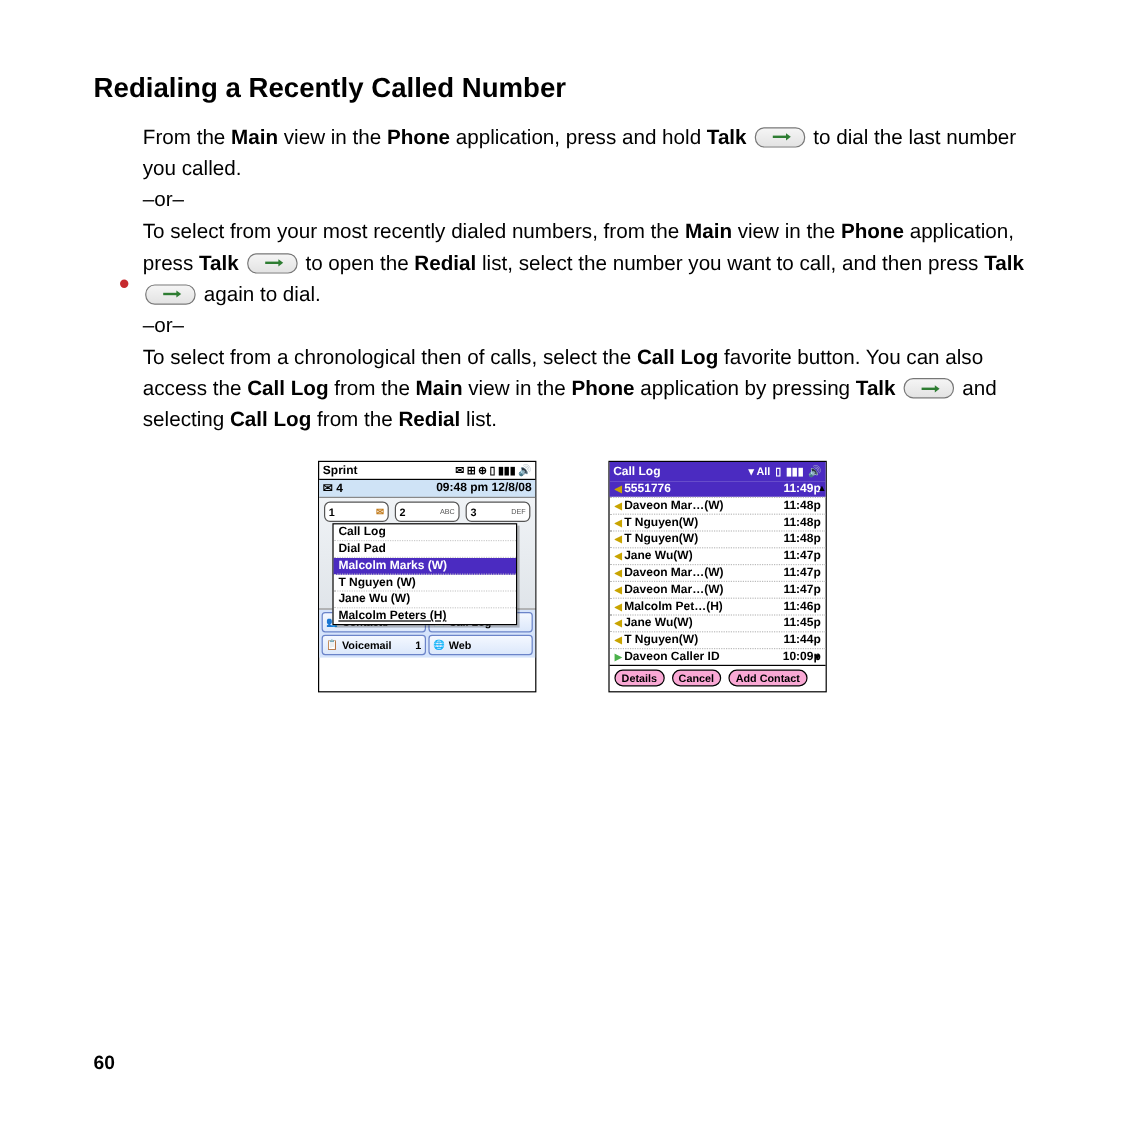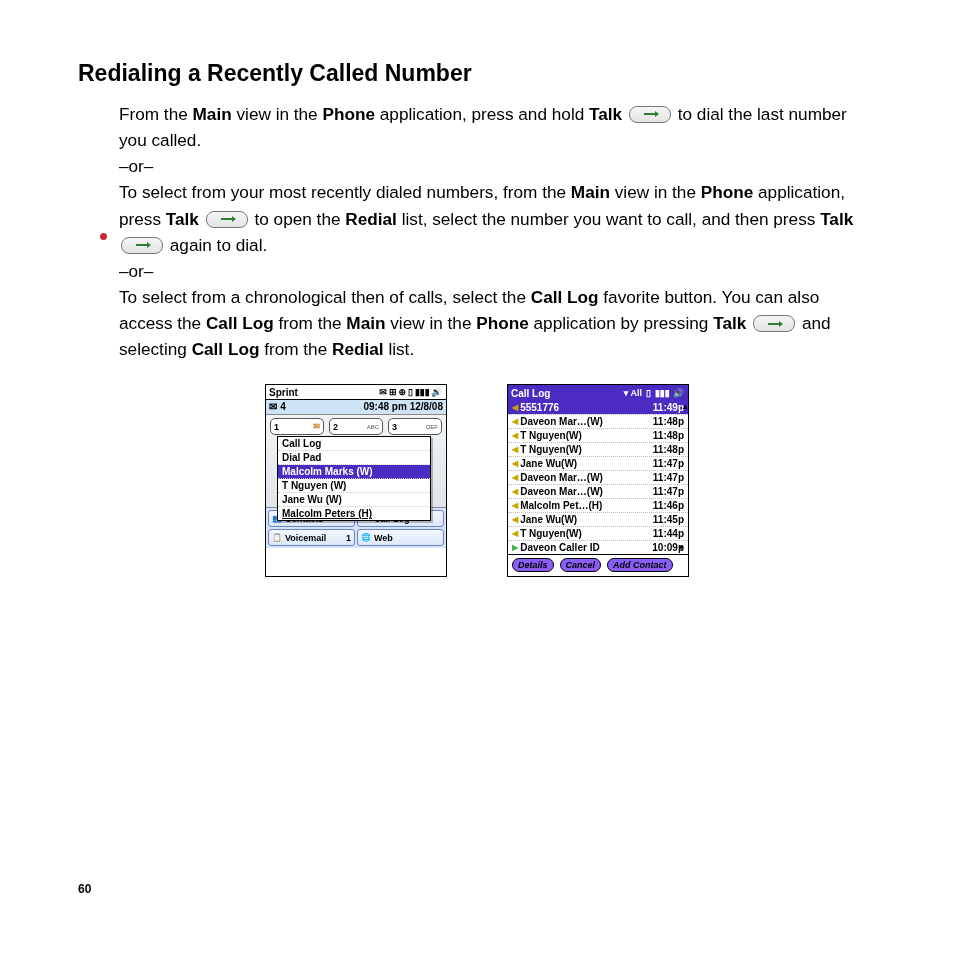--- a/index.html
+++ b/index.html
@@ -202,38 +202,38 @@
   .s2-btns {
     display:flex; gap:6px; justify-content:flex-start;
     padding: 3px 4px 4px 4px;
     border-top:1px solid #000;
   }
   .s2-btn {
     border:1px solid #000;
     border-radius:8px;
     padding:0px 5px;
     font-size:9px;
-    background:#8b5cf6;
+    background:#f9a8d4;
     height:12px;
-    display:flex; align-items:center;font-style:italic;
+    display:flex; align-items:center;
   }
   .scroll-indicator {
     position:absolute; right:1px;
     font-size:8px;
     color:#000;
   }
 
   .footer {
     position: absolute;
     bottom: 58px;
     left: 78px;
     right: 78px;
     display: flex;
     justify-content: space-between;
-    font-size: 12px;
+    font-size: 16px;
     font-family: "Myriad Pro", Arial, sans-serif;
     flex-direction: column;
   }
   .footer .pg { font-weight: bold; }
   .footer .sec { font-weight: bold; }
 </style>
 </head>
 <body>
 
 <div class="page">

